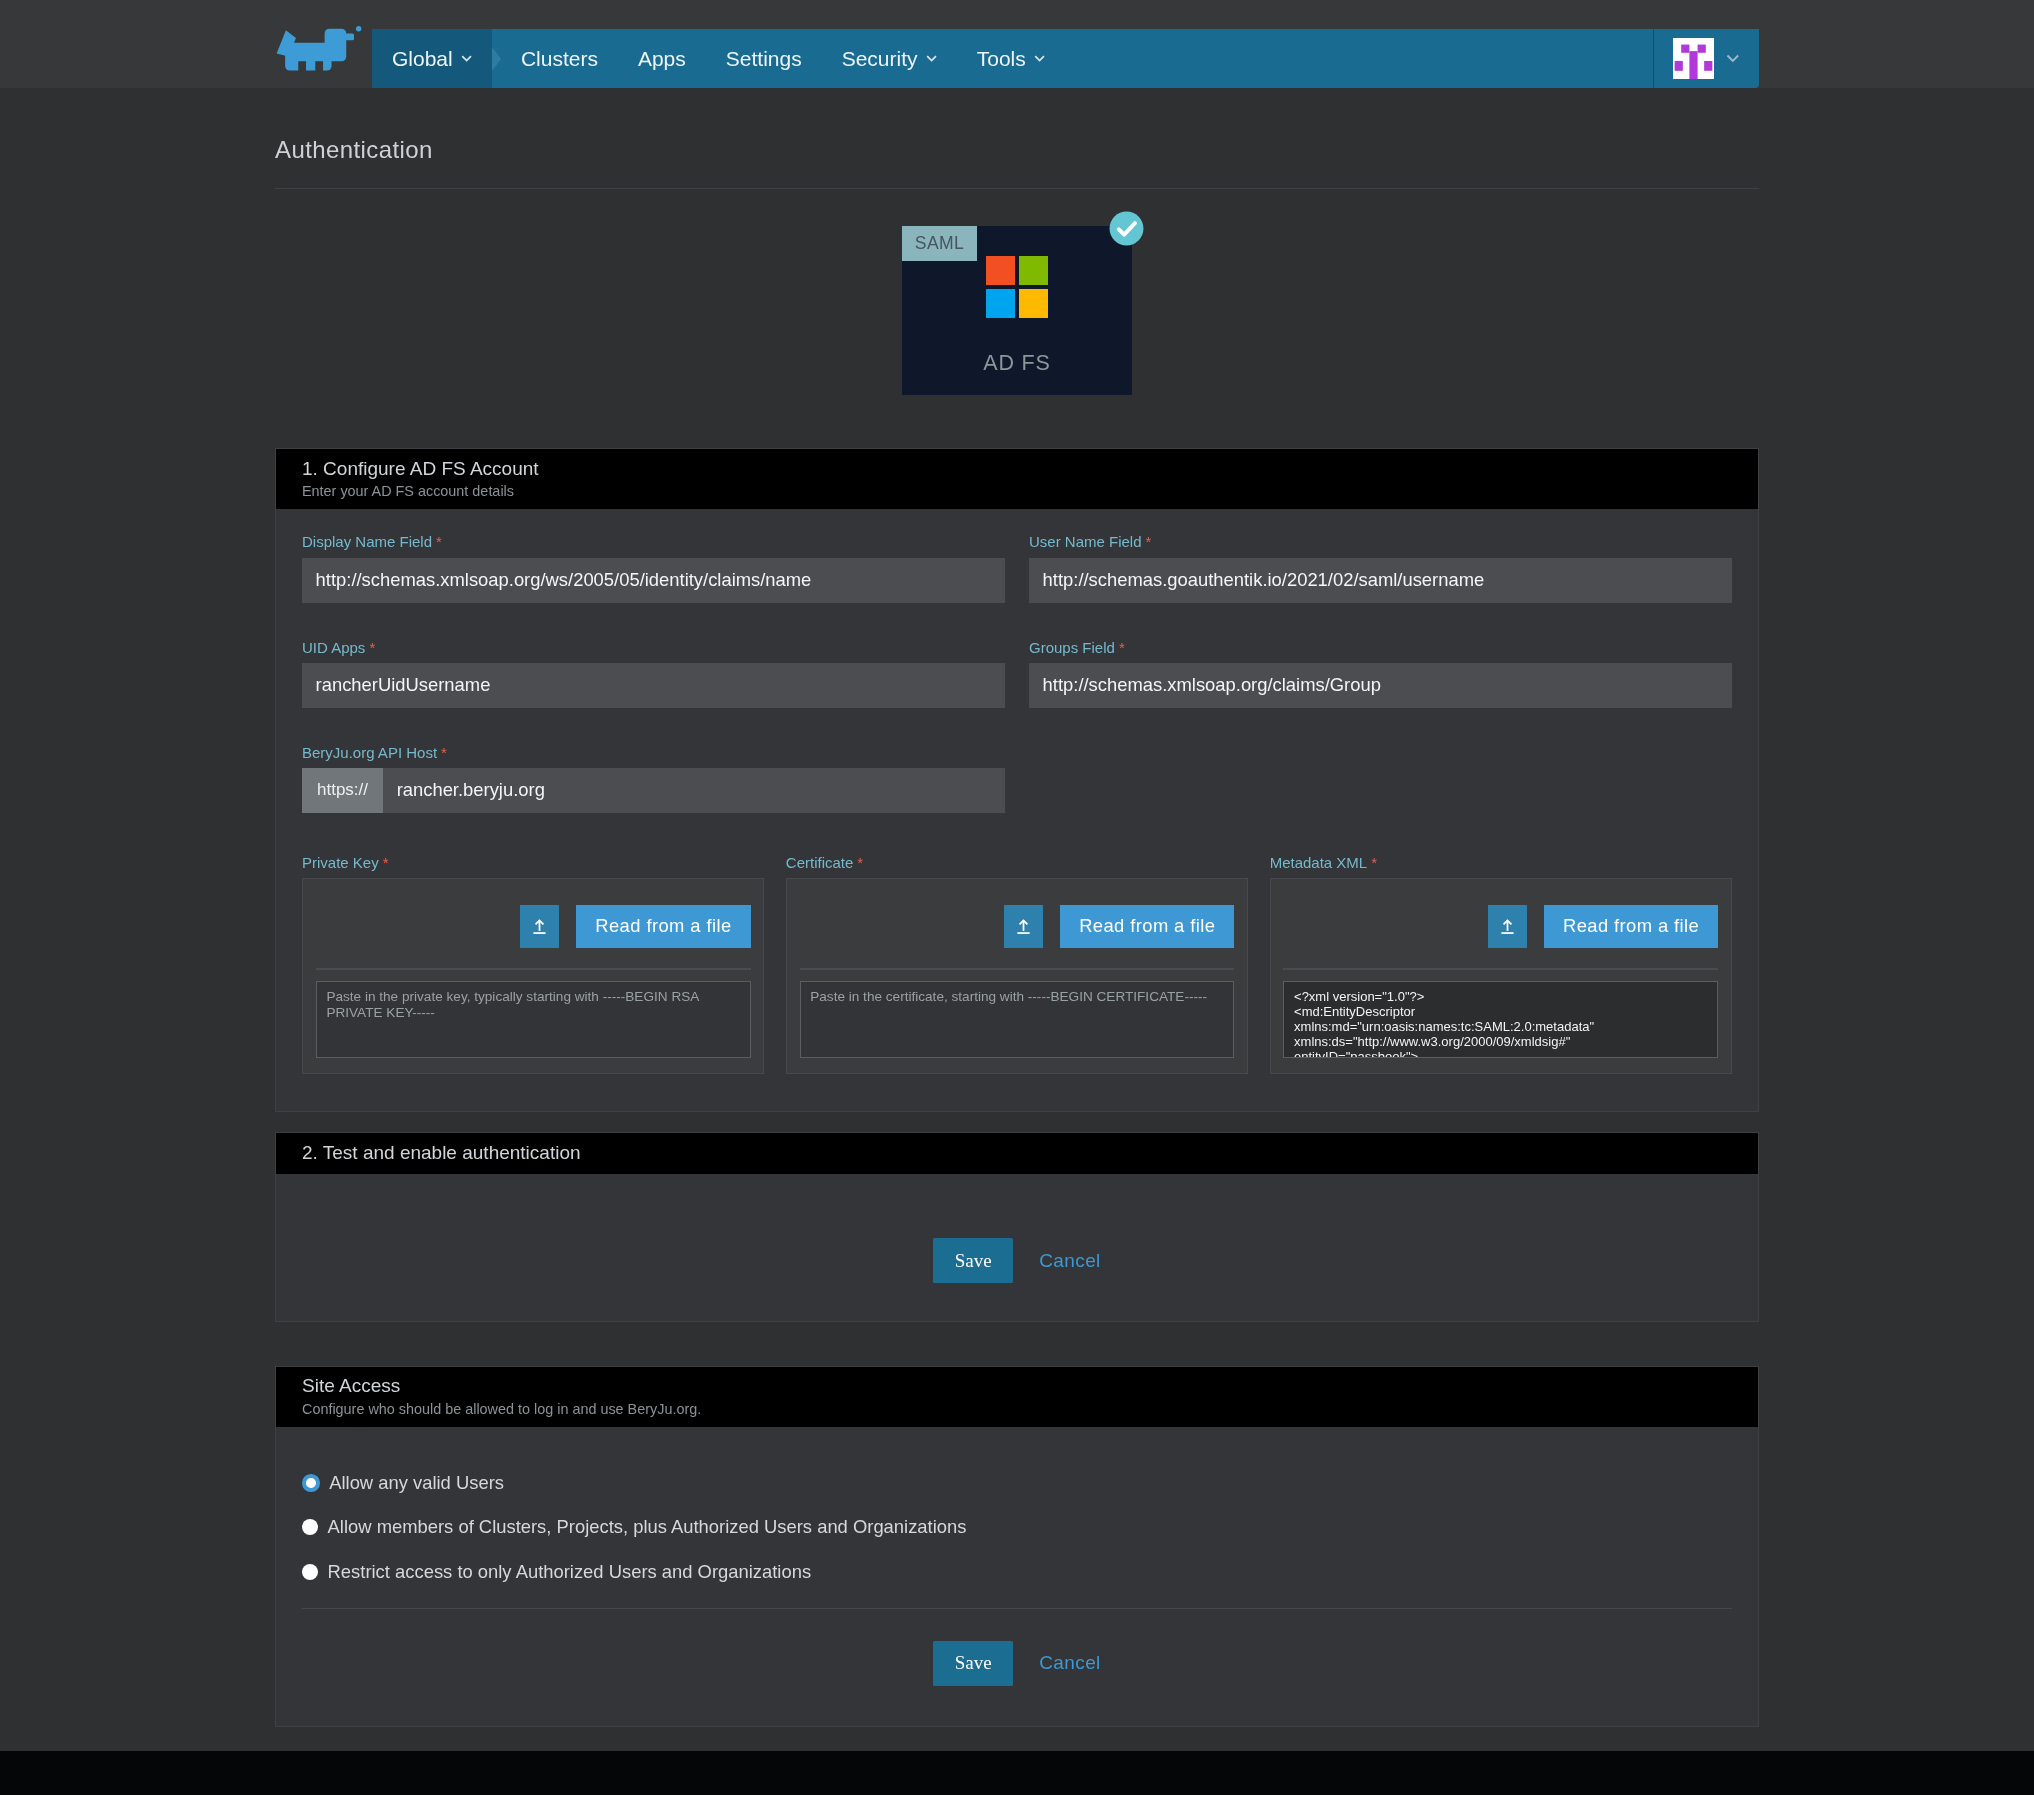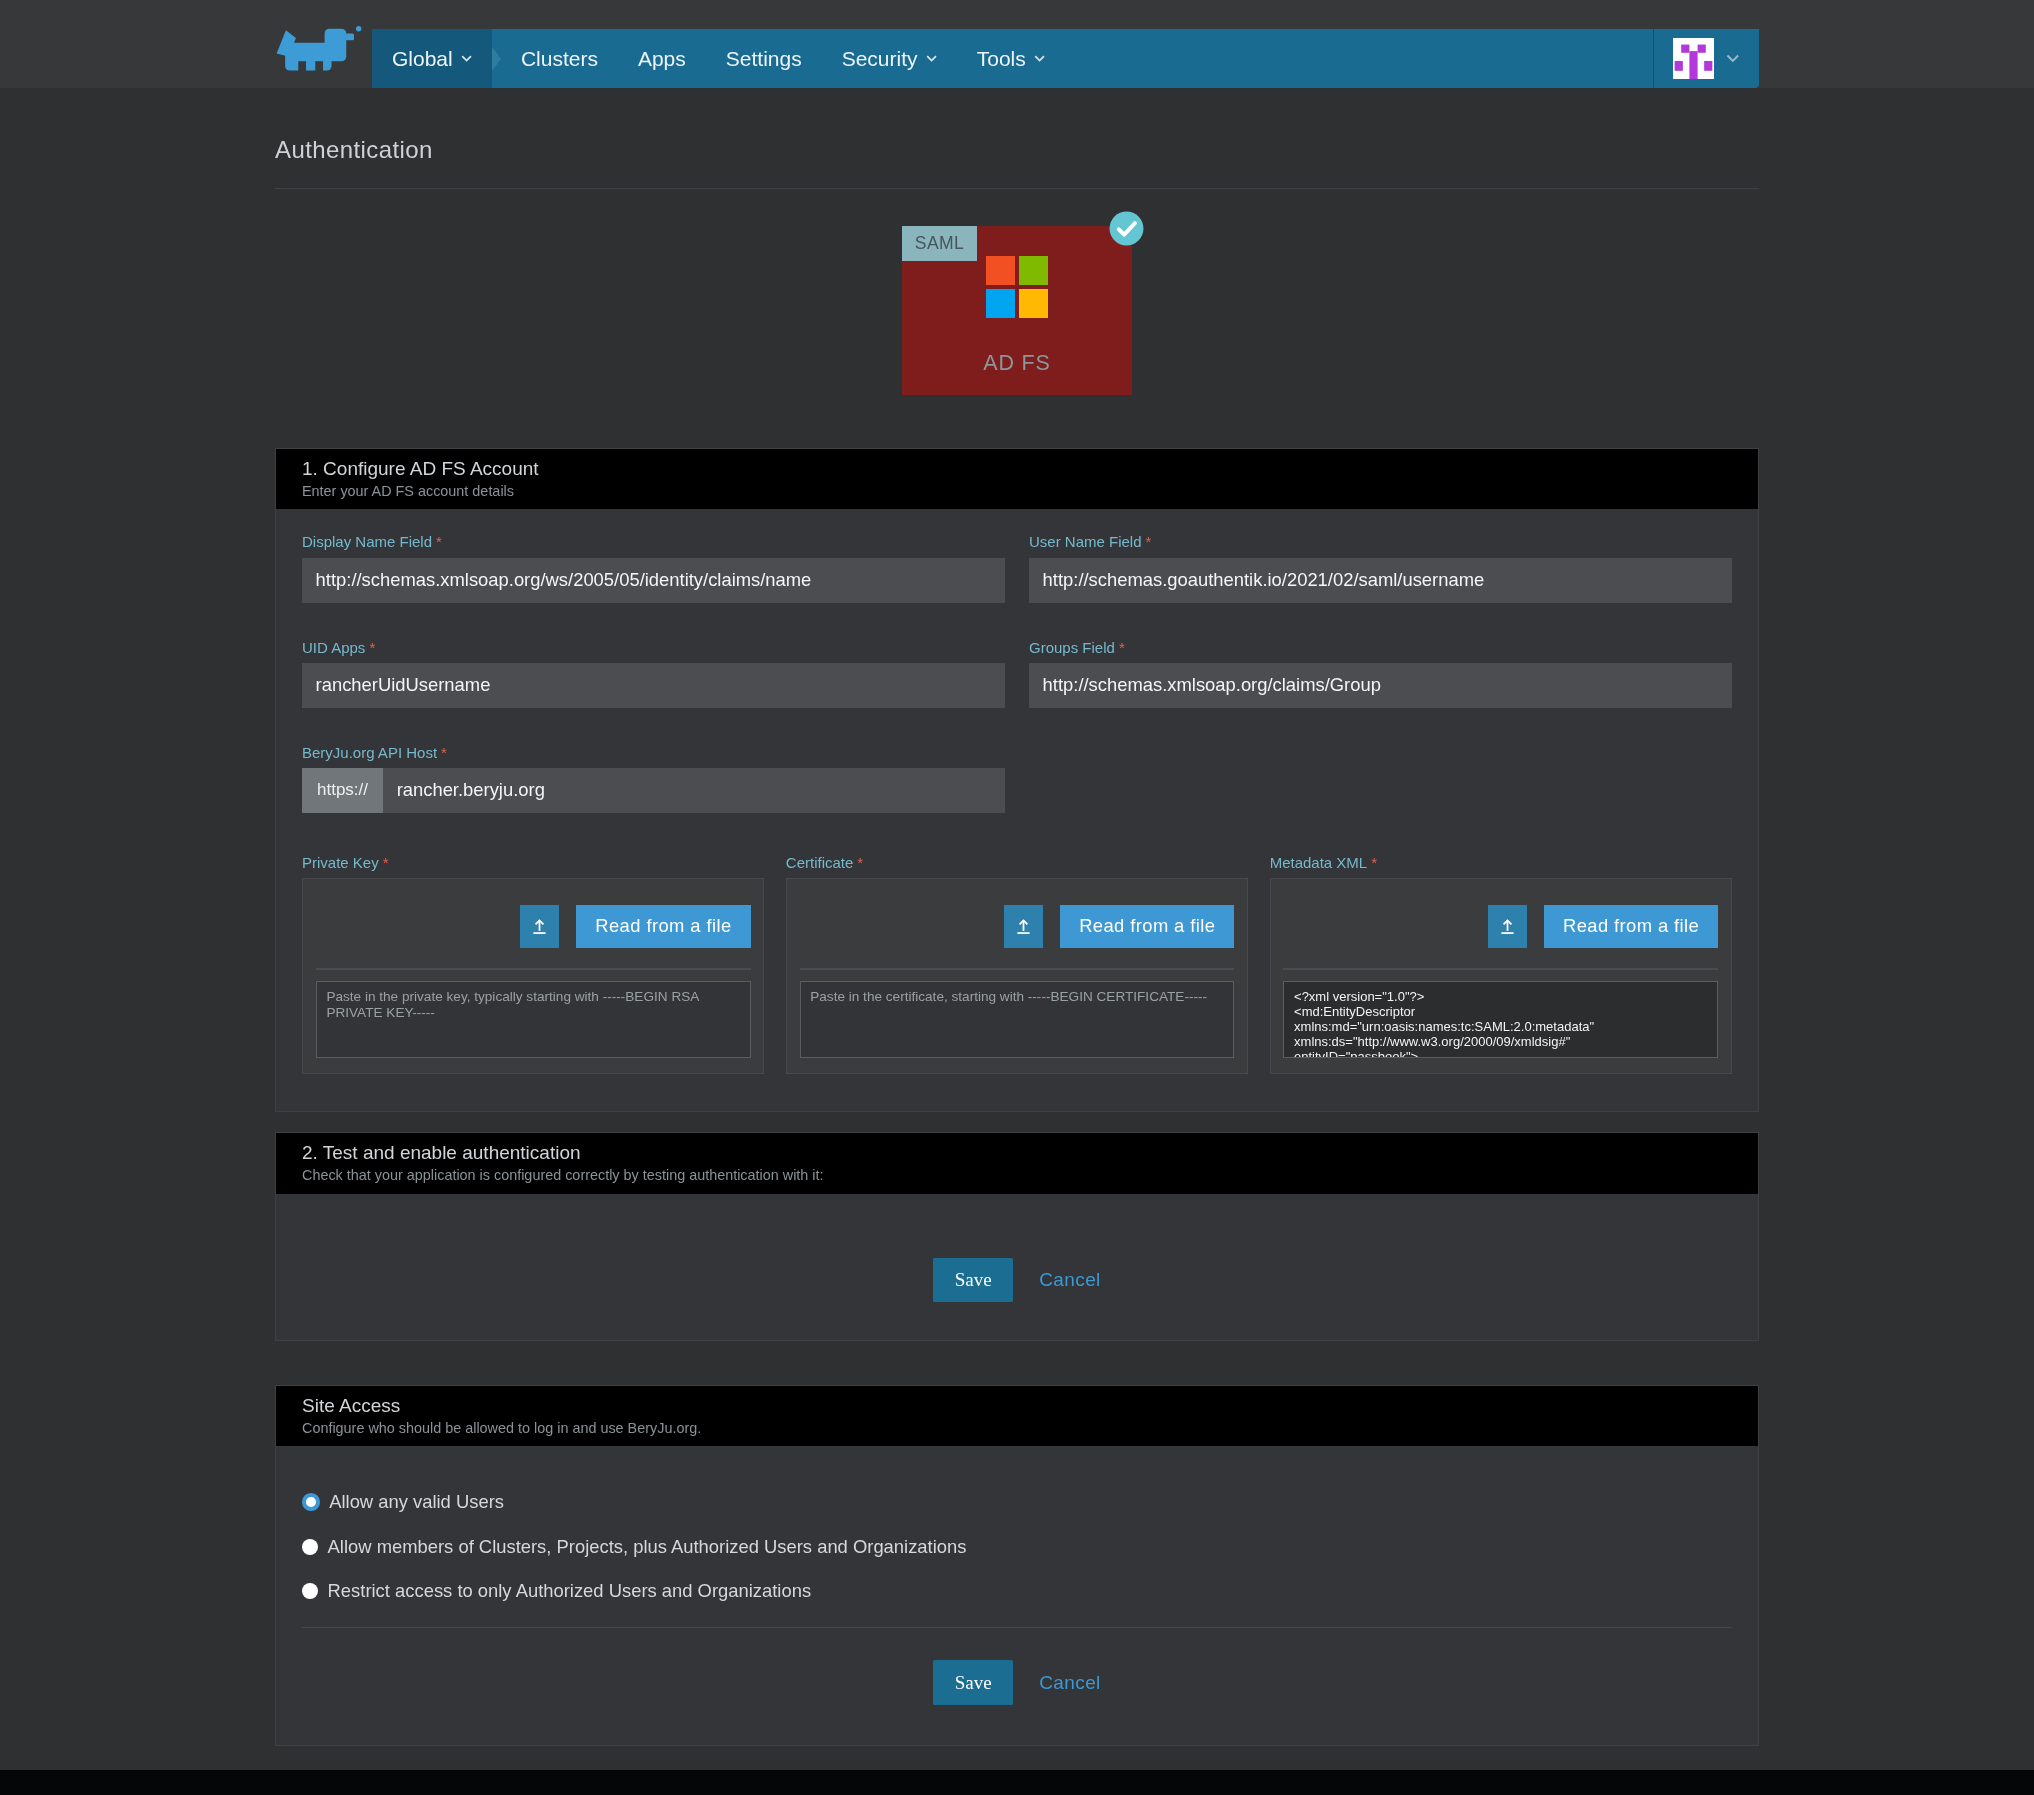--- a/index.html
+++ b/index.html
@@ -21,21 +21,21 @@
   .nav-user { display:flex; align-items:center; gap:12px; padding:0 19px; border-left:0.8px solid #135172; }
   .avatar { width:41px; height:41px; background:#fff; display:block; }
 
   
   .content { width:1484px; margin:0 auto; }
   .page-title { margin:48px 0 0; font-size:24px; font-weight:400; color:#ccd2d6; letter-spacing:0.4px; }
   .title-rule { border:none; border-top:0.8px solid #3e4144; margin-top:24px; }
 
   
   .card-row { display:flex; justify-content:center; margin:37px 0 53px; }
-  .provider-card { position:relative; width:230px; height:169px; background:#7f1d1d; cursor:pointer; }
+  .provider-card { position:relative; width:230px; height:169px; background:#0f172a; cursor:pointer; }
   .provider-badge { position:absolute; left:0; top:0; background:#8ab5bd; color:#46565b;
                     font-size:17.6px; padding:7.2px 12.8px; letter-spacing:0.4px; }
   .ms-logo { position:absolute; left:50%; top:29.5px; transform:translateX(-50%);
              display:grid; grid-template-columns:29px 29px; gap:4px; }
   .ms-sq { width:29px; height:29px; }
   .provider-name { position:absolute; left:0; right:0; bottom:19px; text-align:center;
                    color:#8d969b; font-size:21.5px; letter-spacing:0.8px; }
   .check-badge { position:absolute; top:-16px; right:-12.8px; line-height:0; }
 
   
@@ -305,21 +305,20 @@
             </div>
           </div>
 
         </div>
       </div>
     </section>
 
     <section class="box">
       <div class="box-header">
         <div class="box-title">2. Test and enable authentication</div>
-        <div class="box-subtitle">Check that your application is configured correctly by testing authentication with it:</div>
       </div>
       <div class="center-actions">
         <button class="btn-save">Save</button>
         <span class="link-cancel">Cancel</span>
       </div>
     </section>
 
     <section class="box gap-lg">
       <div class="box-header">
         <div class="box-title">Site Access</div>

